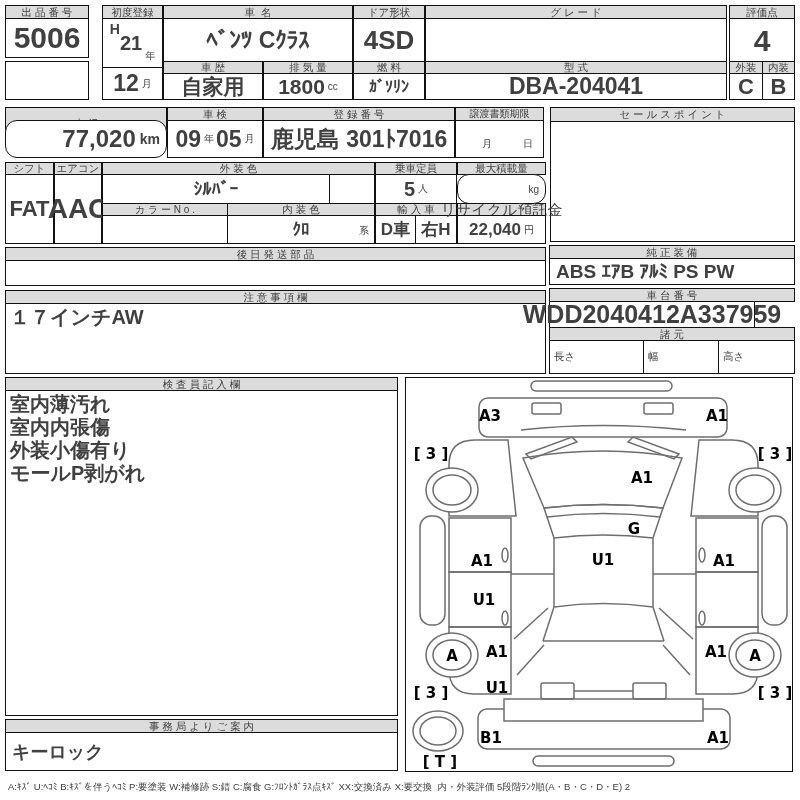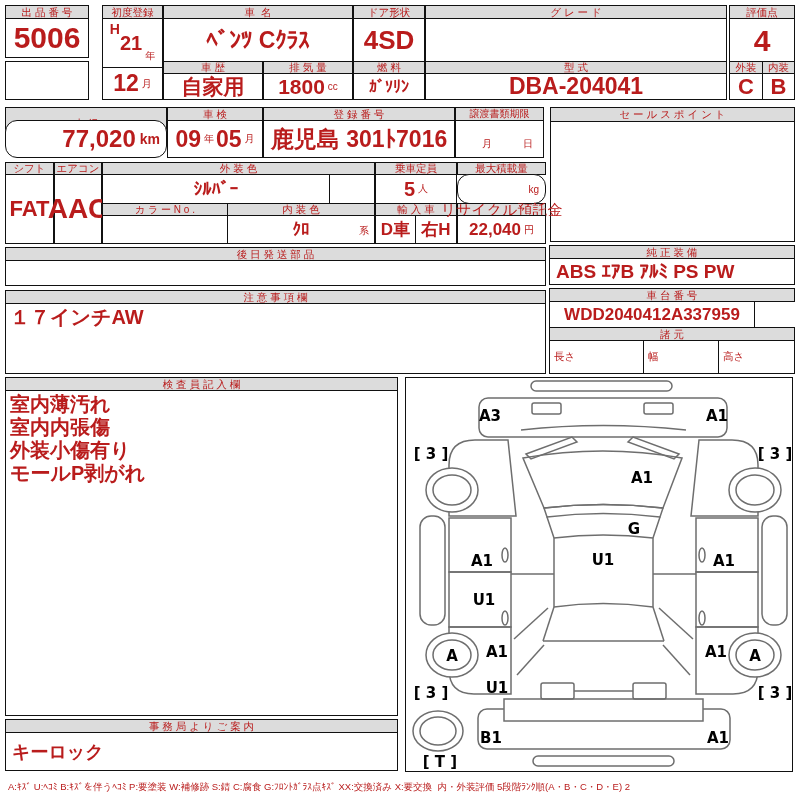--- a/index.html
+++ b/index.html
@@ -1,17 +1,17 @@
 <!DOCTYPE html>
 <html><head>
 <meta charset="utf-8">
 <style>
   html,body{margin:0;padding:0;background:#fff;}
   .sheet{position:relative;width:800px;height:800px;background:#fff;
-         font-family:"Liberation Sans","DejaVu Sans",sans-serif;color:#b91c1c;overflow:hidden;}
+         font-family:"Liberation Sans","DejaVu Sans",sans-serif;color:#404040;overflow:hidden;}
   .c{position:absolute;box-sizing:border-box;border:1.5px solid #111;background:#fff;}
   .h{background:#dcdcdc;display:flex;align-items:center;justify-content:center;
      font-size:10.5px;line-height:1;white-space:pre;}
   .h.sm{font-size:15px;}
   .v{display:flex;align-items:center;justify-content:center;font-weight:bold;white-space:pre;}
   .v.left{justify-content:flex-start;padding-left:6px;}
   .v.right{justify-content:flex-end;padding-right:6px;border-radius:12px;}
   .u{font-size:10px;font-weight:normal;margin-left:3px;}
   .era{font-size:14px;align-self:flex-start;margin-top:2px;}
   .notes{position:absolute;box-sizing:border-box;border:1.5px solid #111;background:#fff;
@@ -119,21 +119,21 @@
 
   <div class="c h" style="left:5px;top:247px;width:541px;height:14px">後 日 発 送 部 品</div>
   <div class="c v" style="left:5px;top:260px;width:541px;height:26px"></div>
   <div class="c h" style="left:549px;top:245px;width:246px;height:14px">純 正 装 備</div>
   <div class="c v left" style="left:549px;top:258px;width:246px;height:27px;font-size:19px">ABS ｴｱB ｱﾙﾐ PS PW</div>
 
   <div class="c h" style="left:5px;top:290px;width:541px;height:14px">注 意 事 項 欄</div>
   <div class="notes" style="left:5px;top:303px;width:541px;height:71px">１７インチAW</div>
 
   <div class="c h" style="left:549px;top:288px;width:246px;height:14px">車 台 番 号</div>
-  <div class="c v" style="left:549px;top:301px;width:206px;height:27px;font-size:17px">WDD2040412A337959</div>
+  <div class="c v" style="left:549px;top:301px;width:206px;height:27px;font-size:25px">WDD2040412A337959</div>
   <div class="c h" style="left:549px;top:327px;width:246px;height:14px">諸 元</div>
   <div class="dimlbl" style="left:549px;top:340px;width:95px;height:34px">長さ</div>
   <div class="dimlbl" style="left:643px;top:340px;width:76px;height:34px">幅</div>
   <div class="dimlbl" style="left:718px;top:340px;width:77px;height:34px">高さ</div>
 
   <div class="c h" style="left:5px;top:377px;width:393px;height:14px">検 査 員 記 入 欄</div>
   <div class="notes" style="left:5px;top:390px;width:393px;height:326px"><span>室内薄汚れ</span>
 <span>室内内張傷</span>
 <span>外装小傷有り</span>
 <span>モールP剥がれ</span></div>

